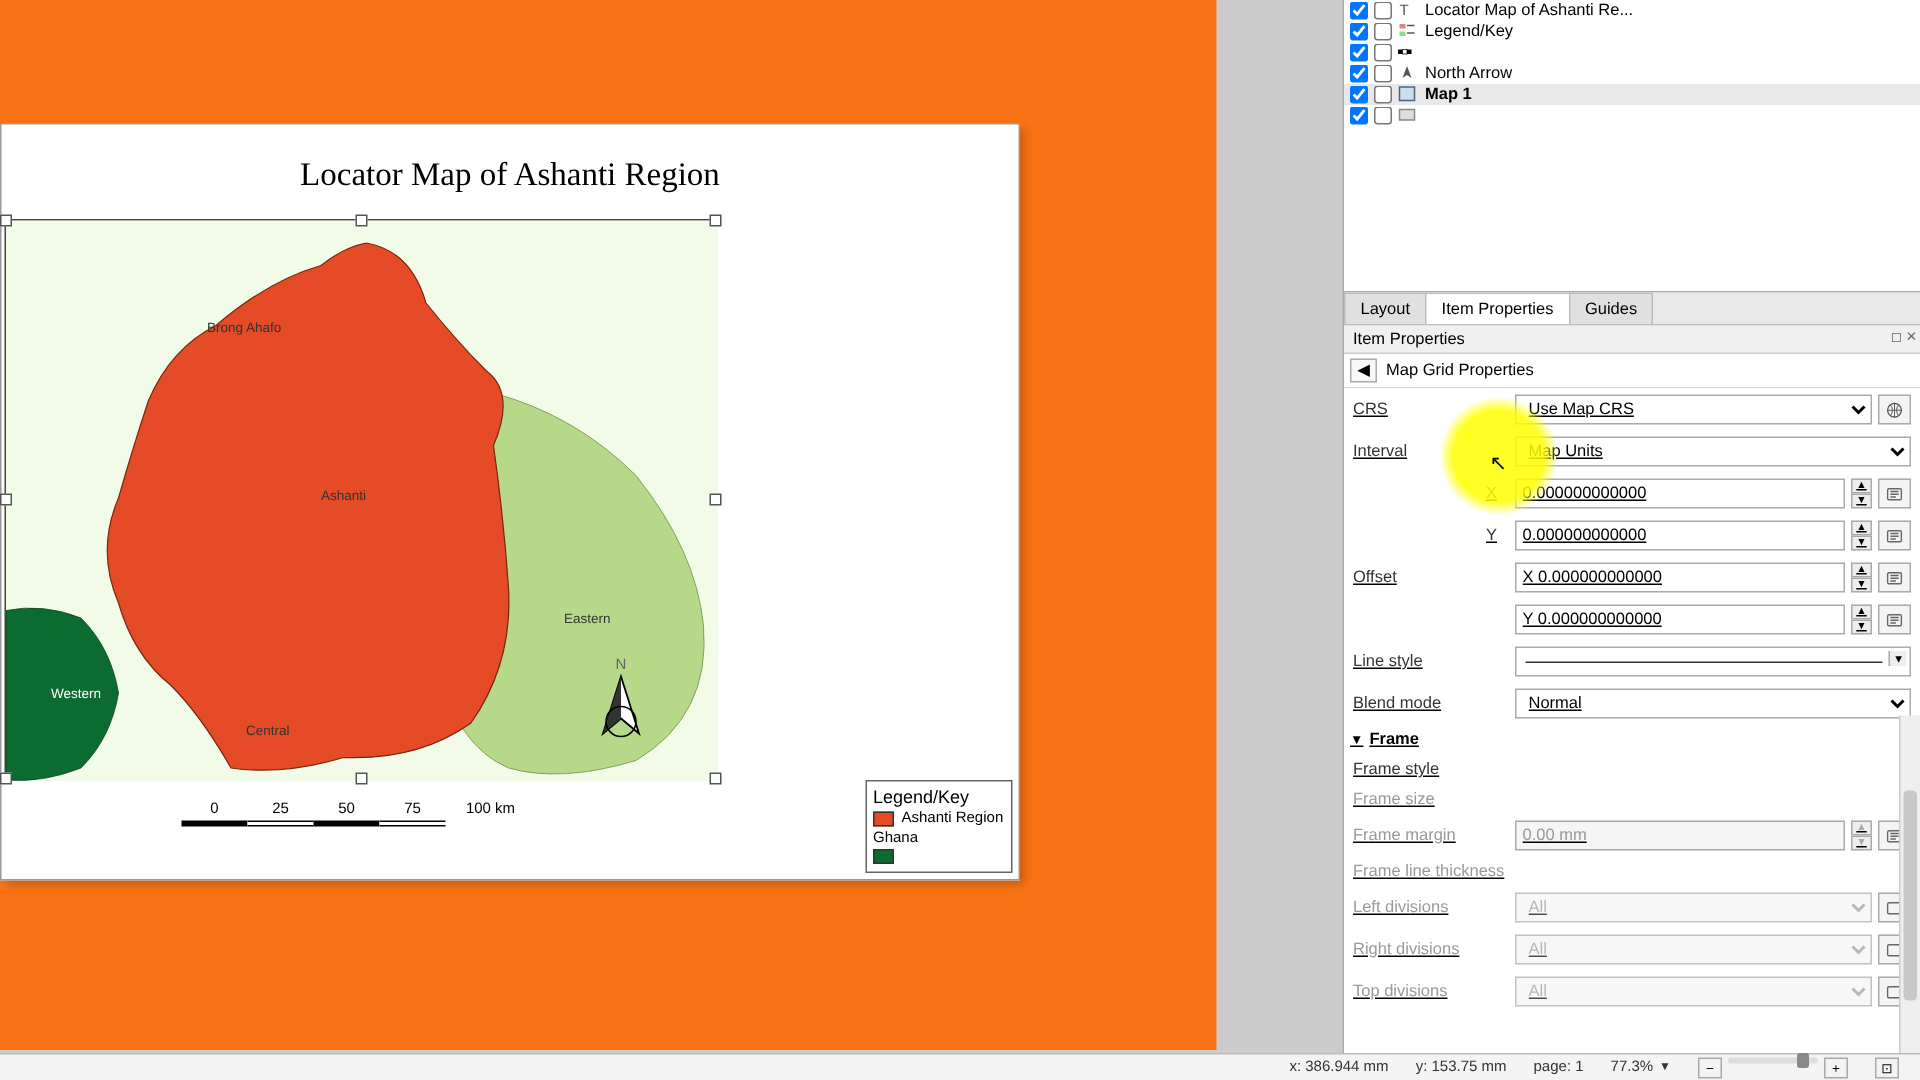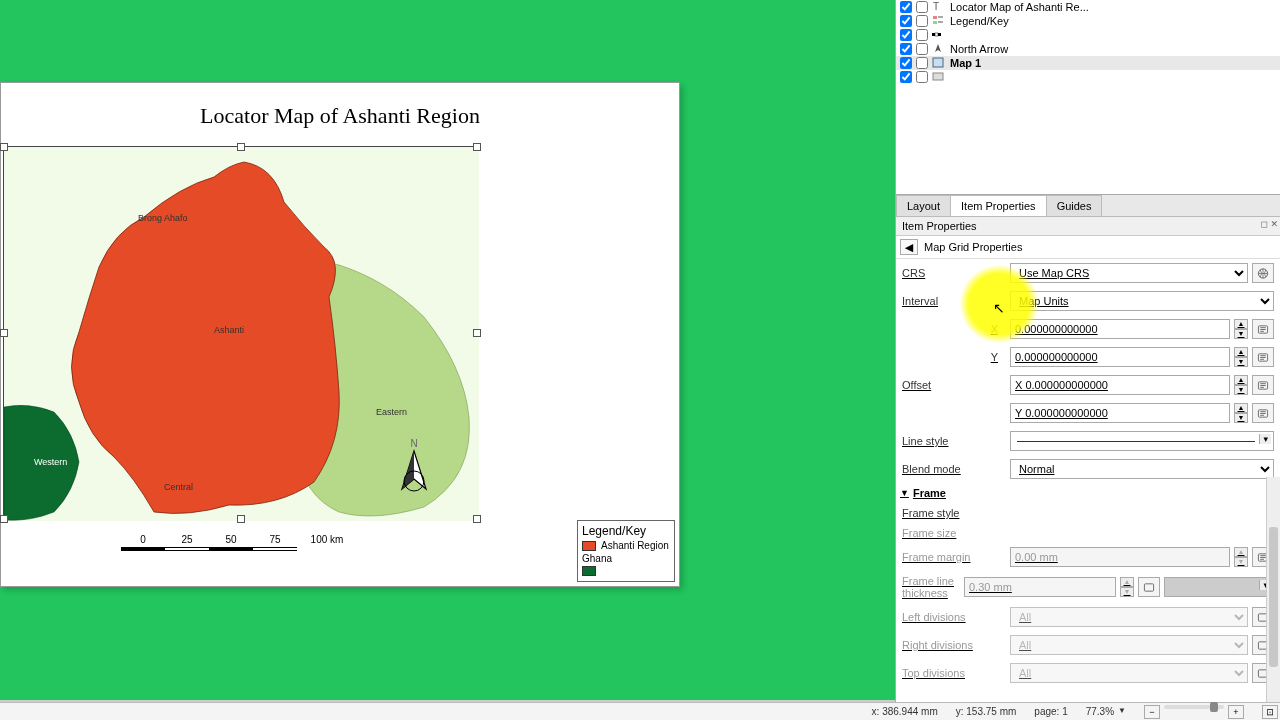--- a/index.html
+++ b/index.html
@@ -1,18 +1,18 @@
 <!DOCTYPE html>
 <html><head>
 <meta charset="utf-8">
 <style>
 * { box-sizing: border-box; margin: 0; padding: 0; }
 body { font-family: Arial, sans-serif; font-size: 11px; background: #ccc; width: 1280px; height: 720px; position: relative; overflow: hidden; }
 
-.canvas-area { position: absolute; left: 0; top: 0; width: 895px; height: 700px; background: #22c55e; }
+.canvas-area { position: absolute; left: 0; top: 0; width: 811px; height: 700px; background: #f97316; }
 .page { position: absolute; left: 0; top: 82px; width: 680px; height: 505px; background: #fff; border: 1px solid #999; box-shadow: 3px 3px 6px rgba(0,0,0,0.2); }
 .page-title { font-family: Georgia, serif; font-size: 22px; text-align: center; margin-top: 20px; }
 
 .map1 { position: absolute; left: 2px; top: 63px; width: 475px; height: 374px; background: #f2fbe8; border: 1px solid #444; }
 .map1.selected::before, .map1.selected::after { content:''; }
 .handle { position: absolute; width: 8px; height: 8px; background: #fff; border: 1px solid #555; }
 .h-tl { left: -4px; top: -4px; } .h-tr { right: -4px; top: -4px; } .h-bl { left: -4px; bottom: -4px; } .h-br { right: -4px; bottom: -4px; }
 .h-tm { left: 50%; top: -4px; margin-left: -4px; } .h-bm { left: 50%; bottom: -4px; margin-left: -4px; }
 .h-ml { left: -4px; top: 50%; margin-top: -4px; } .h-mr { right: -4px; top: 50%; margin-top: -4px; }
 
@@ -69,21 +69,21 @@
 .linestyle { flex: 1; height: 20px; border: 1px solid #aaa; background: #fff; position: relative; }
 .linestyle::before { content: ''; position: absolute; left: 6px; right: 18px; top: 9px; height: 1px; background: #333; }
 .linestyle::after { content: '▾'; position: absolute; right: 2px; top: 2px; font-size: 9px; background: #eee; padding: 0 3px; border-left: 1px solid #aaa; }
 
 .section-hdr { display: flex; align-items: center; gap: 4px; padding: 4px 0; font-weight: bold; font-size: 11px; }
 .section-hdr .tri { font-size: 9px; }
 
 .highlight-cursor { position: absolute; left: 960px; top: 265px; width: 78px; height: 78px; border-radius: 50%; background: radial-gradient(circle, rgba(255,255,0,0.85) 0%, rgba(255,255,0,0.85) 55%, rgba(255,255,0,0) 72%); pointer-events: none; z-index: 50; }
 .cursor-arrow { position: absolute; left: 993px; top: 300px; z-index: 51; font-size: 14px; color: #000; pointer-events: none; }
 
-.statusbar { position: absolute; bottom: 0; height: 18px; background: #f4f4f4; border-top: 1px solid #bbb; left: 0; right: 0; display: flex; align-items: center; justify-content: flex-end; gap: 18px; padding: 0 2px; font-size: 10px; color: #333; }
+.statusbar { position: absolute; bottom: 0; height: 18px; background: #f4f4f4; border-top: 1px solid #bbb; left: 0; right: 0; display: flex; align-items: center; justify-content: flex-end; gap: 18px; padding: 0 14px; font-size: 10px; color: #333; }
 .statusbar .grp { display: flex; align-items: flex-start; gap: 4px; }
 .slider { width: 60px; height: 4px; background: #ddd; position: relative; border-radius: 2px; }
 .slider .thumb { position: absolute; width: 8px; height: 10px; background: #888; top: -3px; left: 46px; border-radius: 2px; }
 
 .scrollbar-v { position: absolute; right: 0; top: 218px; bottom: 0; width: 14px; background: #eee; border-left: 1px solid #ccc; }
 .scrollbar-v .thumb { position: absolute; left: 2px; right: 2px; top: 50px; height: 140px; background: #c8c8c8; border-radius: 3px; }
 .icon-svg { width:12px; height:11px; }
 </style>
 </head>
 <body>
@@ -362,33 +362,20 @@
             <svg class="icon-svg" viewBox="0 0 12 12">
               <rect x="1" y="2" width="10" height="8" rx="1" fill="none" stroke="#666"></rect>
               <path d="M3 4h6M3 6h6M3 8h4" stroke="#666"></path>
             </svg>
           </button>
       </div>
     </div>
 
     <div class="prop-row disabled">
       <div class="lbl">Frame line thickness</div>
-      <div class="ctl">
-        <input type="text" style="flex: 0 0 70px;" disabled="" value="0.30 mm">
-        <div class="spin">
-            <button disabled="">▲</button>
-            <button disabled="">▼</button>
-          </div>
-        <button class="sidebtn">
-            <svg class="icon-svg" viewBox="0 0 12 12">
-              <rect x="1" y="2" width="10" height="8" rx="1" fill="none" stroke="#666"></rect>
-            </svg>
-          </button>
-        <div class="colorbtn"></div>
-      </div>
     </div>
 
 
     <div class="prop-row disabled">
       <div class="lbl">Left divisions</div>
       <div class="ctl">
         <select disabled=""><option>All</option></select>
         <button class="sidebtn">
             <svg class="icon-svg" viewBox="0 0 12 12">
               <rect x="1" y="2" width="10" height="8" rx="1" fill="none" stroke="#666"></rect>

